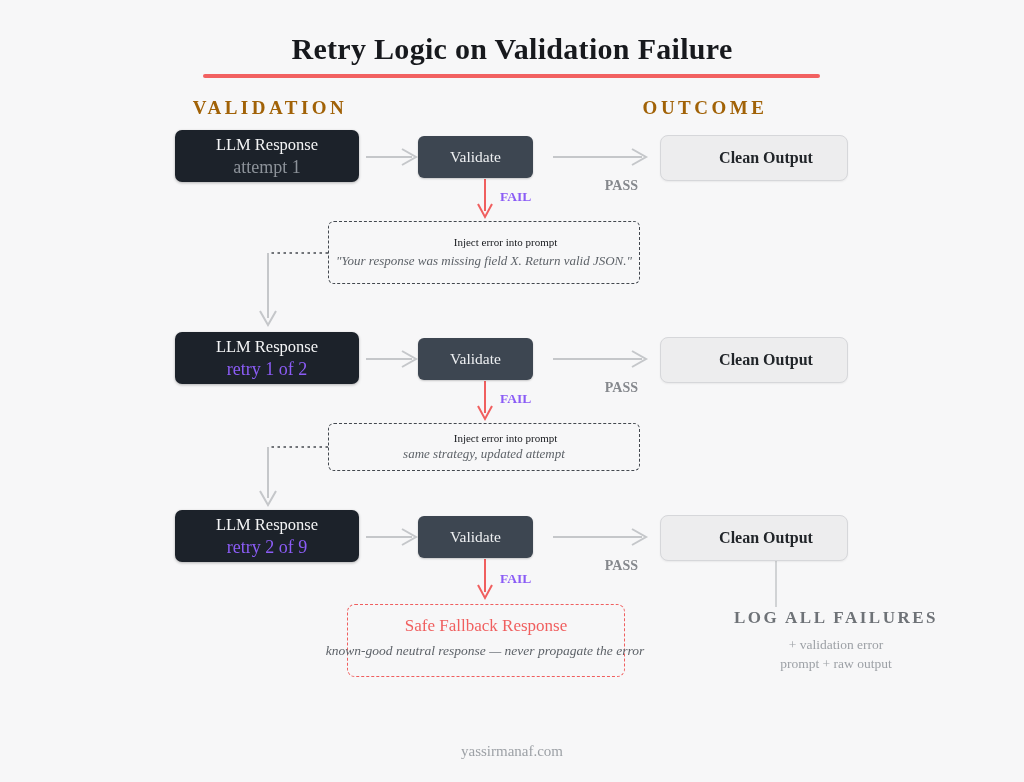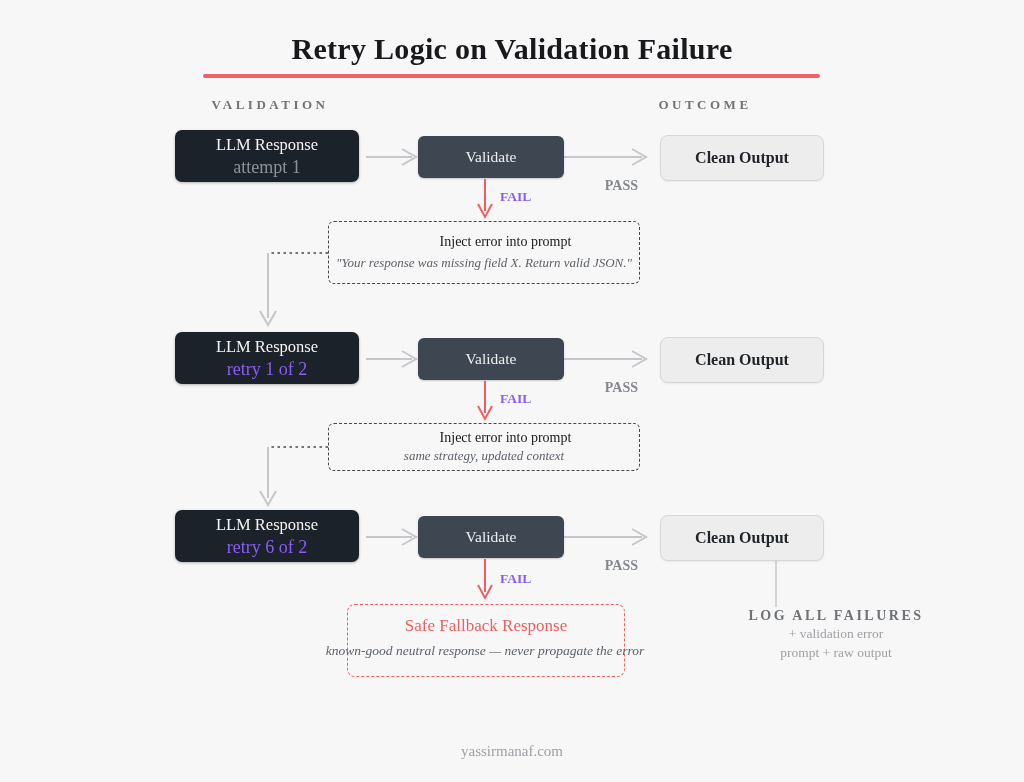--- a/index.html
+++ b/index.html
@@ -8,57 +8,57 @@
     font-family:Liberation Serif, serif;overflow:hidden;
   }
   .abs{position:absolute;}
   svg.wires{position:absolute;left:0;top:0;z-index:0;}
   .layer{position:absolute;left:0;top:0;width:100%;height:100%;z-index:1;}
 
   .title{left:0;right:0;top:32px;text-align:center;font-size:30px;font-weight:800;
          color:#17191d;letter-spacing:.3px;}
   .rule{left:203px;top:74px;width:617px;height:4px;background:#f26161;border-radius:2px;}
 
-  .colhead{top:97px;width:190px;font-size:13px;font-weight:700;letter-spacing:3.5px;
-           color:#737373;text-align:center;}
+  .colhead{top:97px;width:190px;font-size:19px;font-weight:700;letter-spacing:3.5px;
+           color:#a16207;text-align:center;}
   .colhead.validation{left:175px;}
   .colhead.outcome{left:610px;}
 
   .llm-box{left:175px;width:184px;height:52px;background:#1c222a;border-radius:7px;
            display:flex;flex-direction:column;align-items:center;justify-content:center;
            gap:2px;box-shadow:0 1px 3px rgba(0,0,0,.28);}
   .llm-title{font-size:16.5px;color:#f3f4f5;}
   .llm-sub{font-size:18px;color:#8d939a;}
   .llm-sub.red{color:#8b5cf6;}
 
-  .validate-box{left:418px;width:146px;height:42px;background:#3d4651;border-radius:6px;
+  .validate-box{left:418px;width:115px;height:42px;background:#3d4651;border-radius:6px;
                 color:#eef0f2;font-size:15.5px;display:flex;align-items:center;
                 justify-content:center;box-shadow:0 1px 2px rgba(0,0,0,.2);}
 
   .clean-box{left:660px;width:162px;height:44px;background:#ededee;border:1px solid #d6d7da;
              border-radius:8px;display:flex;align-items:center;justify-content:center;
-             font-weight:700;font-size:16px;color:#212529;box-shadow:0 1px 2px rgba(0,0,0,.06);}
+             font-weight:700;font-size:16px;color:#212529;box-shadow:0 1px 2px rgba(0,0,0,.06);padding-left:24px;}
 
   .pass-label{left:558px;width:80px;text-align:right;font-size:14px;color:#85888d;font-weight:600;margin-top:42px;}
   .fail-label{left:500px;font-size:13.5px;color:#8b5cf6;font-weight:600;}
 
   .inject-box{left:328px;width:312px;border:1.6px dashed #43484f;border-radius:6px;
               display:flex;flex-direction:column;align-items:center;justify-content:center;
               box-sizing:border-box;}
-  .inject-title{font-size:14px;color:#17191d;margin-left:43px;}
+  .inject-title{font-size:11px;color:#17191d;margin-left:43px;}
   .inject-sub{font-size:13px;font-style:italic;color:#5d6268;white-space:nowrap;}
 
   .fallback-box{left:347px;top:604px;width:278px;height:73px;border:1.8px dashed #f05f5f;
                 border-radius:8px;box-sizing:border-box;}
   .fallback-title{left:347px;top:616px;width:278px;text-align:center;font-size:17px;color:#f05f5f;}
   .fallback-sub{left:285px;top:643px;width:400px;text-align:center;font-size:13.5px;
                 font-style:italic;color:#5d6268;white-space:nowrap;}
 
   .log-block{left:726px;top:608px;width:220px;text-align:center;}
-  .log-title{font-size:14px;font-weight:700;letter-spacing:2.5px;color:#6e7277;}
+  .log-title{font-size:17px;font-weight:700;letter-spacing:2.5px;color:#6e7277;margin-bottom:7px;}
   .log-line{font-size:13.5px;color:#9da1a6;line-height:19px;}
 
   .footer{left:0;right:0;top:743px;text-align:center;font-size:15px;color:#9da1a6;}
 </style>
 </head>
 <body>
 
 <div class="canvas">
 
   <svg class="wires" width="1024" height="782" viewBox="0 0 1024 782">
@@ -115,26 +115,26 @@
       <div class="llm-title">LLM Response</div>
       <div class="llm-sub red">retry 1 of 2</div>
     </div>
     <div class="abs validate-box" style="top:338px">Validate</div>
     <div class="abs pass-label" style="top:338px">PASS</div>
     <div class="abs clean-box" style="top:337px">Clean Output</div>
     <div class="abs fail-label" style="top:391px">FAIL</div>
 
     <div class="abs inject-box" style="top:423px;height:48px;gap:2px">
       <div class="inject-title">Inject error into prompt</div>
-      <div class="inject-sub">same strategy, updated context</div>
+      <div class="inject-sub">same strategy, updated attempt</div>
     </div>
 
     <div class="abs llm-box" style="top:510px">
       <div class="llm-title">LLM Response</div>
-      <div class="llm-sub red">retry 6 of 2</div>
+      <div class="llm-sub red">retry 2 of 9</div>
     </div>
     <div class="abs validate-box" style="top:516px">Validate</div>
     <div class="abs pass-label" style="top:516px">PASS</div>
     <div class="abs clean-box" style="top:515px">Clean Output</div>
     <div class="abs fail-label" style="top:571px">FAIL</div>
 
     <div class="abs fallback-box"></div>
     <div class="abs fallback-sub">known-good neutral response — never propagate the error</div>
     <div class="abs fallback-title">Safe Fallback Response</div>
 

